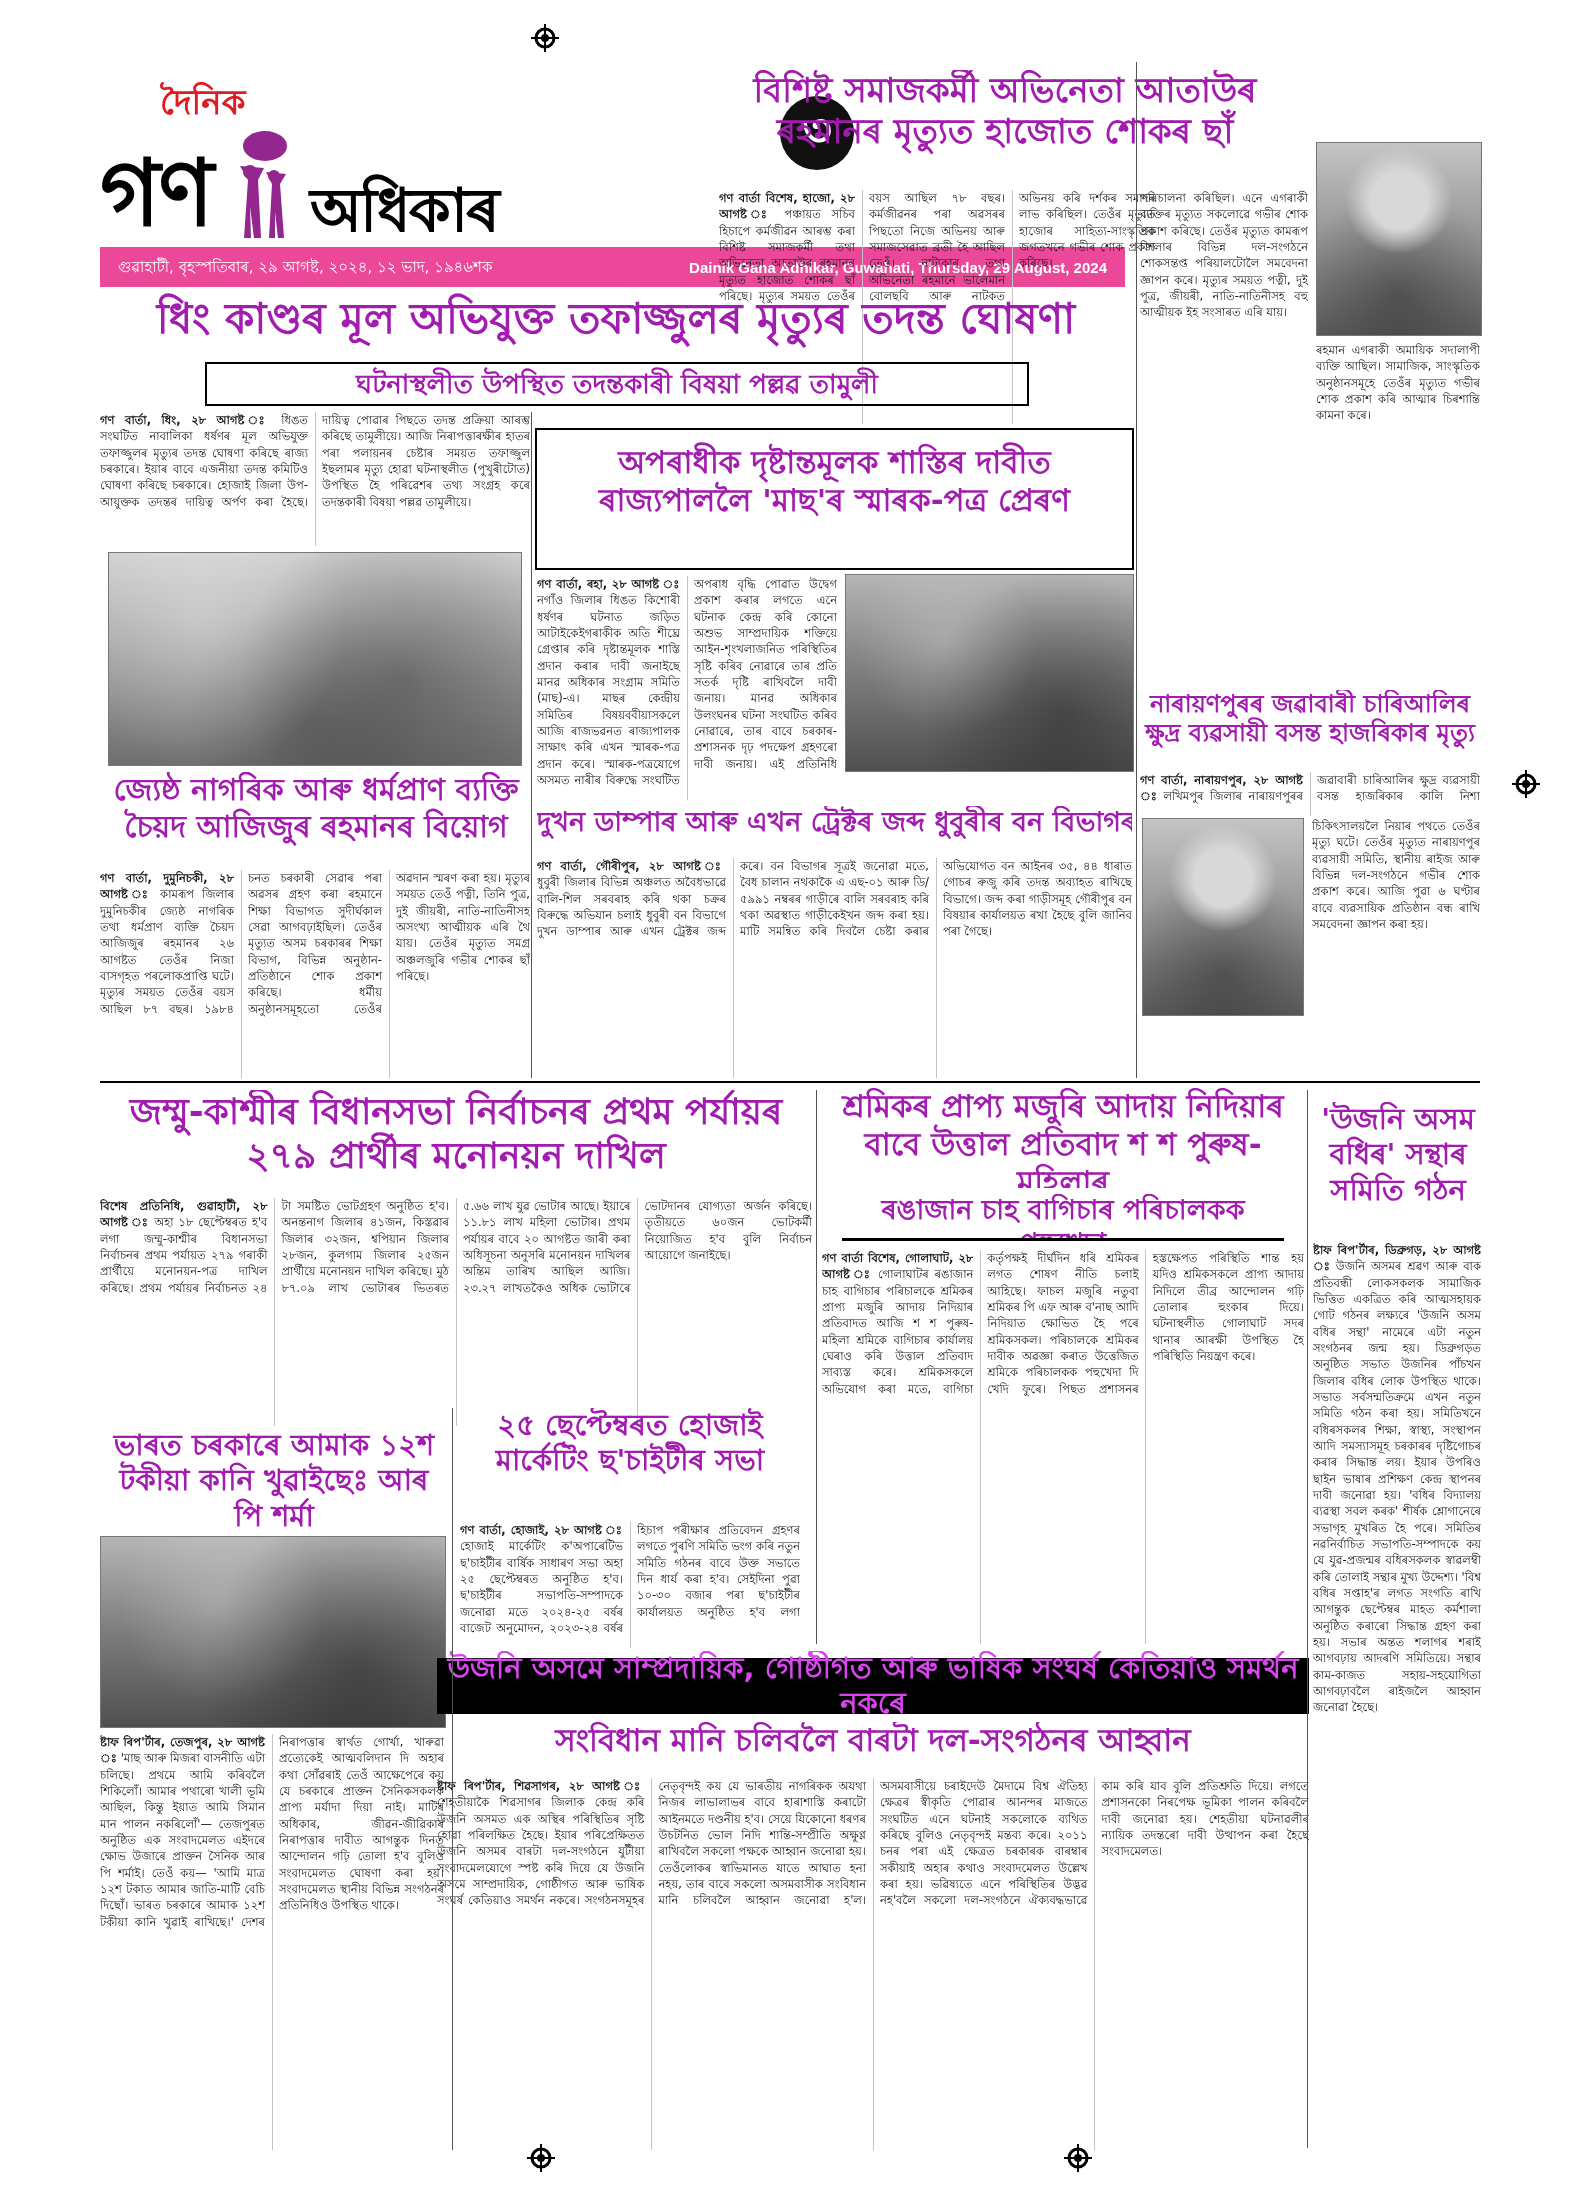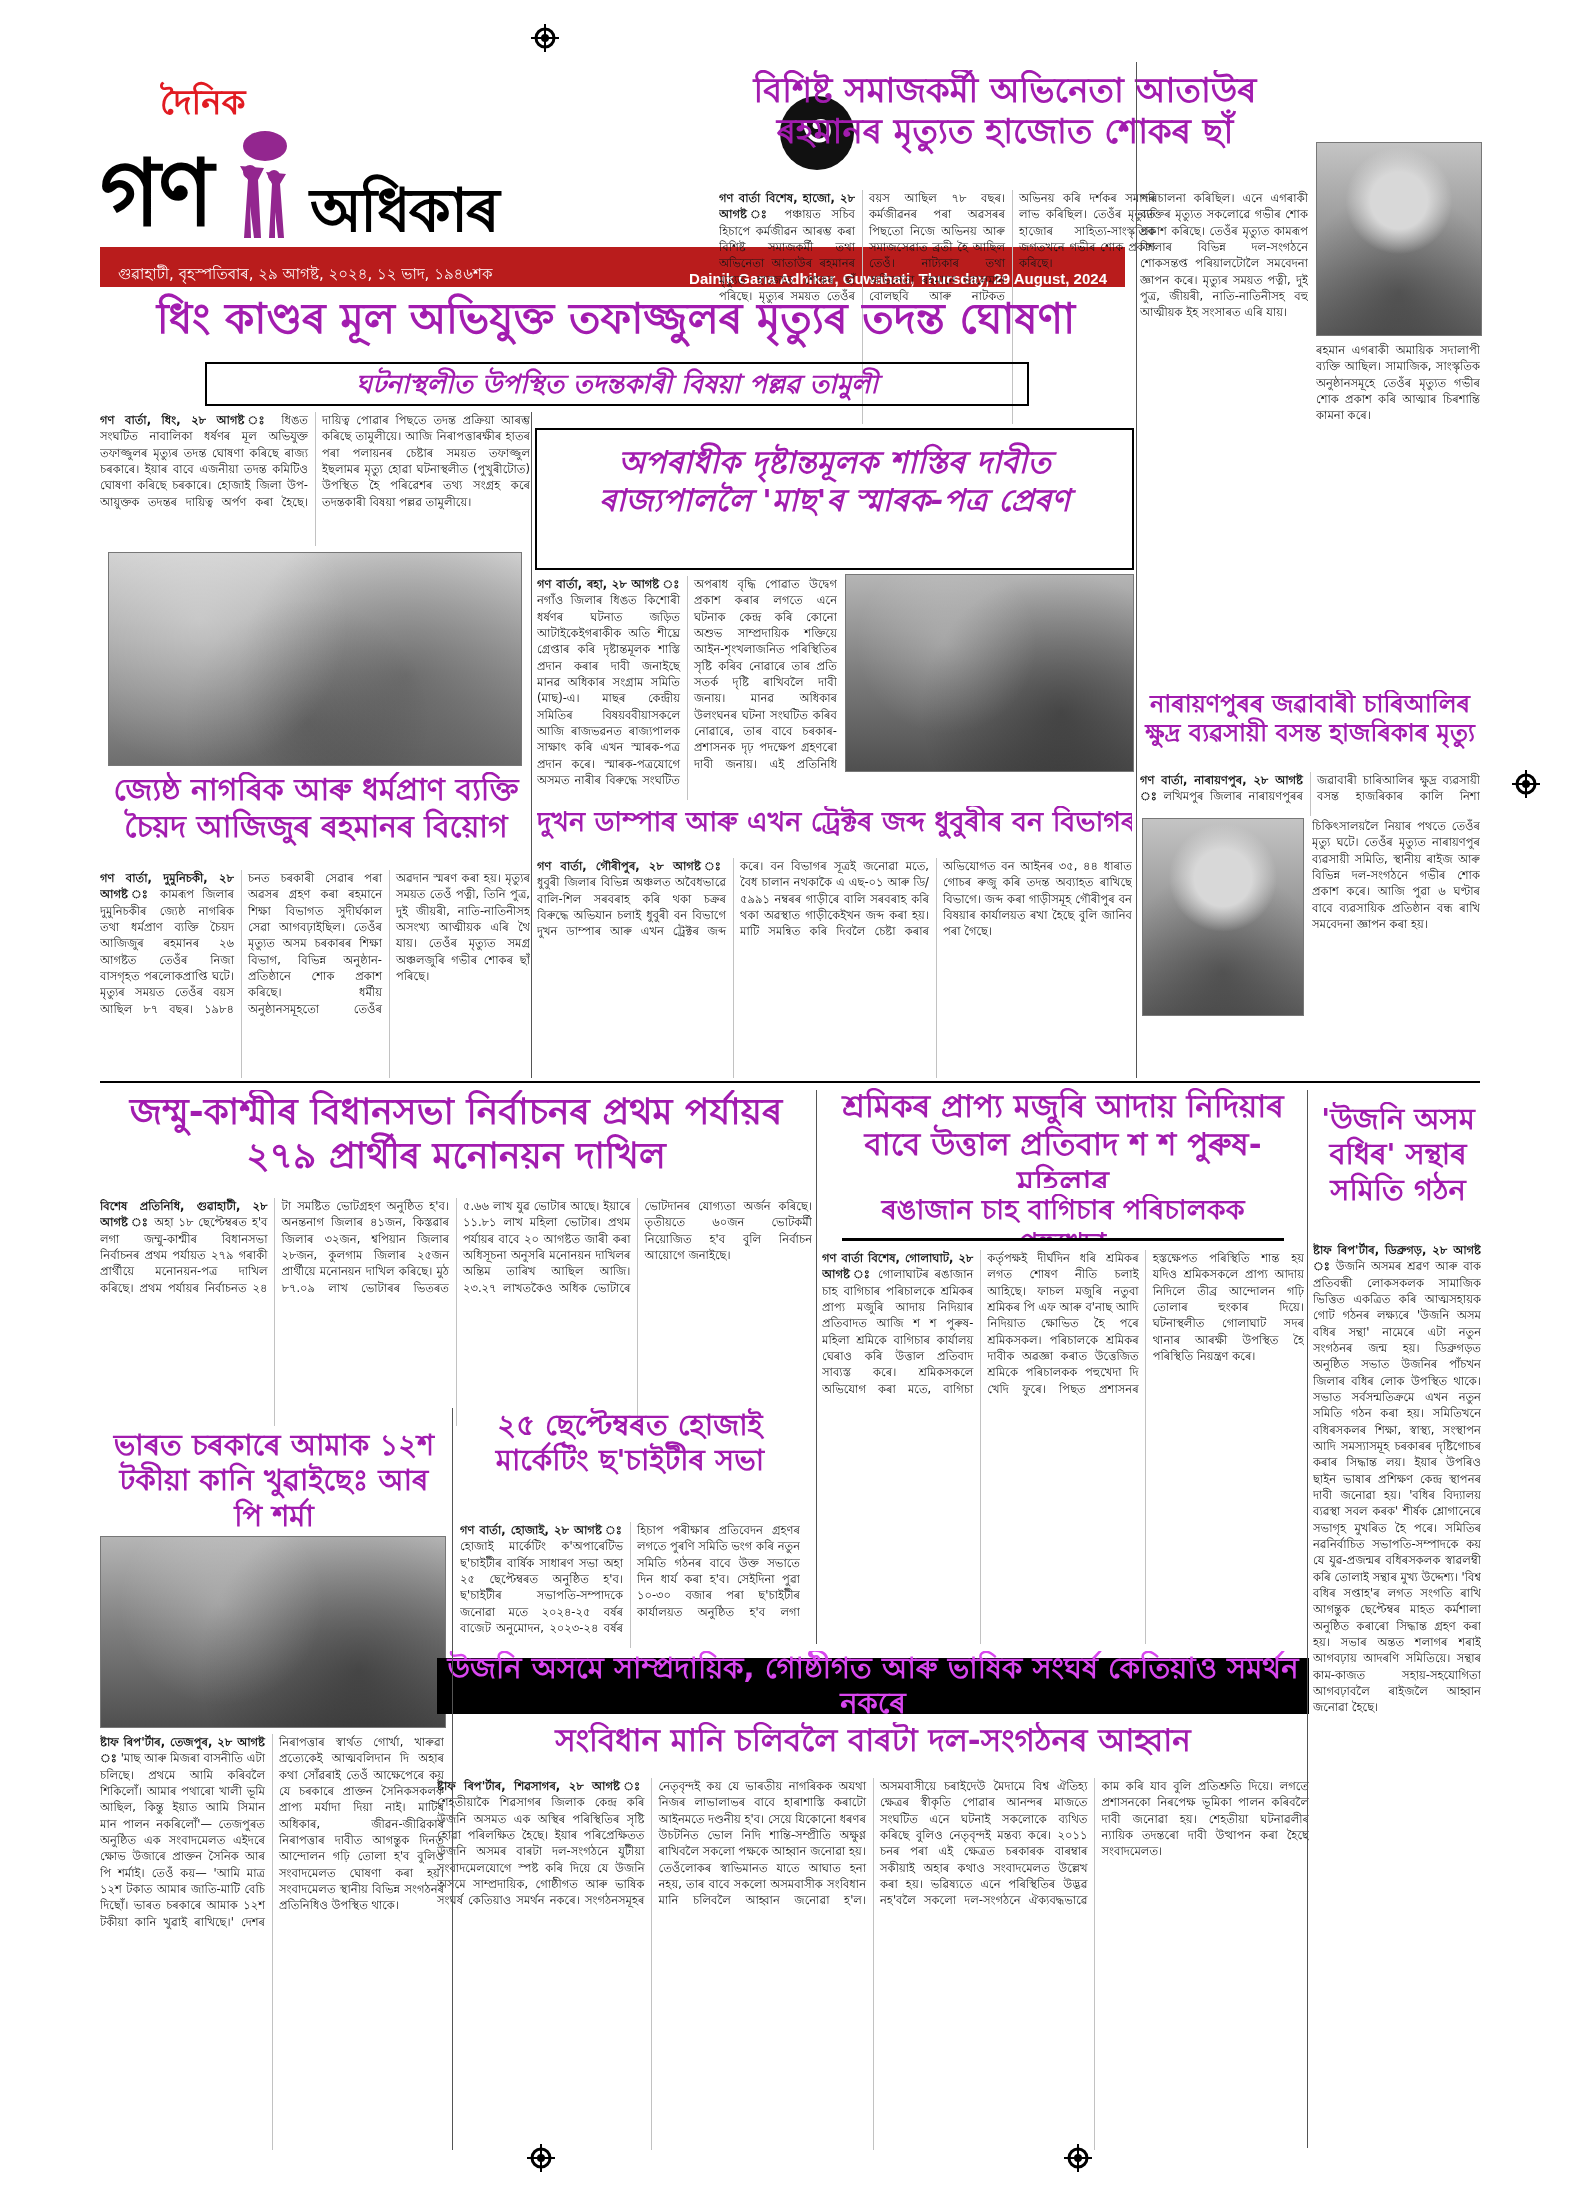--- a/index.html
+++ b/index.html
@@ -21,23 +21,23 @@
   .photo.dark{background:
       radial-gradient(circle at 35% 35%, rgba(255,255,255,.22), transparent 40%),
       radial-gradient(circle at 75% 70%, rgba(0,0,0,.35), transparent 55%),
       linear-gradient(180deg,#b5b5b5 0%,#7d7d7d 50%,#4f4f4f 100%);}
   .photo.portrait{background:
       radial-gradient(circle at 50% 30%, #d8d8d8 0 18%, transparent 34%),
       radial-gradient(circle at 50% 78%, rgba(0,0,0,.30), transparent 60%),
       linear-gradient(180deg,#c4c4c4 0%,#8a8a8a 60%,#5c5c5c 100%);}
   .vrule{width:1px;background:#555;}
   .hrule{height:2px;background:#000;}
-  .boxed{border:2px solid #000;font-style:italic;}
+  .boxed{border:2px solid #000;}
   .banner-bar{background:#000;color:#fff;display:flex;align-items:center;justify-content:center;}
-  .dateline{background:#b91c1c;color:#fff;display:flex;align-items:flex-end;
+  .dateline{background:#ec4899;color:#fff;display:flex;align-items:center;
             justify-content:space-between;padding:0 18px;box-sizing:border-box;}
   .circle-num{background:#111;color:#fff;border-radius:50%;display:flex;align-items:center;
               justify-content:center;font-weight:bold;}
   .reg{width:28px;height:28px;}
   .masthead-row{display:flex;align-items:flex-end;gap:6px;}
   .masthead-title{font-weight:bold;color:#000;letter-spacing:-2px;}
   .underlined{border-bottom:3px solid #000;}
 </style>
 </head>
 <body>

